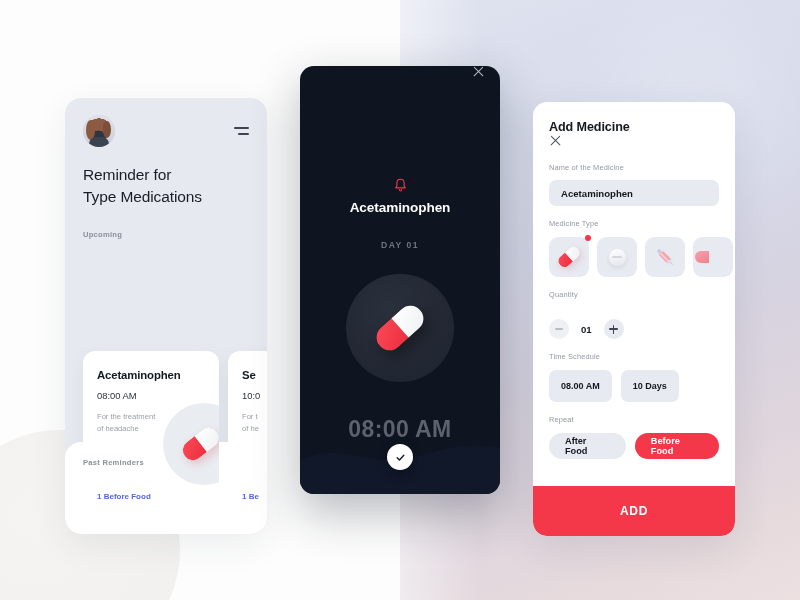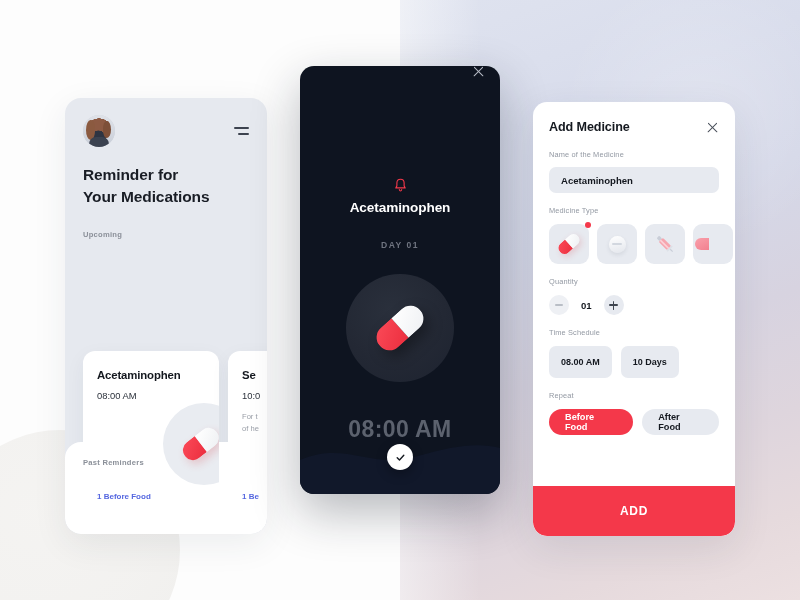--- a/index.html
+++ b/index.html
@@ -104,21 +104,21 @@
   .hamburger {
     width: 16px; display: flex; flex-direction: column; gap: 4px; align-items: flex-end;
     cursor: pointer;
   }
   .hamburger i { display: block; height: 1.6px; background: #3d434f; border-radius: 1px; }
   .hamburger i:nth-child(1) { width: 15px; }
   .hamburger i:nth-child(2) { width: 11px; }
 
   .pl-title {
     margin-top: 16px;
-    font-size: 15.5px; font-weight: 700; color: #191d25;
+    font-size: 15.5px; font-weight: 400; color: #191d25;
     line-height: 1.42; letter-spacing: -0.1px;
   }
   .pl-section-label {
     margin-top: 22px;
     font-size: 7.6px; font-weight: 600; color: #8b9099;
     letter-spacing: .25px;
   }
 
   
   .card-rail {
@@ -301,21 +301,21 @@
     position: absolute;
     left: 533px; top: 102px;
     width: 202px; height: 434px;
     background: #ffffff;
     border-radius: 14px;
     overflow: hidden;
     box-shadow: 0 12px 38px rgba(40,48,70,0.10);
   }
   .pr-inner { padding: 18px 16px 0 16px; }
   .pr-head {
-    display: flex; align-items: center; justify-content: space-between;
+    display: flex; justify-content: space-between; flex-direction: column;
   }
   .pr-title { font-size: 12.6px; font-weight: 700; color: #14181f; letter-spacing: -0.1px; }
   .pr-close { position: relative; width: 13px; height: 13px; cursor: pointer; }
   .pr-close:before, .pr-close:after {
     content: ""; position: absolute; left: 0; top: 6px;
     width: 13px; height: 1.4px; background: #4a505b; border-radius: 1px;
   }
   .pr-close:before { transform: rotate(45deg); }
   .pr-close:after  { transform: rotate(-45deg); }
 
@@ -371,21 +371,21 @@
     width: 26px; height: 26px; margin: -13px 0 0 -13px;
   }
   .mt-partial {
     position: absolute; left: 2px; top: 50%;
     width: 14px; height: 12px; margin-top: -6px;
     border-radius: 6px 0 0 6px;
     background: linear-gradient(150deg, #f9a0ab 0%, #f2808f 100%);
   }
 
   .qty-row {
-    margin-top: 9px;
+    margin-top: 20px;
     display: flex; align-items: center; gap: 12px;
   }
   .qty-btn {
     width: 20px; height: 20px; border-radius: 50%;
     display: flex; align-items: center; justify-content: center;
     cursor: pointer;
   }
   .qty-minus { background: #eef0f4; }
   .qty-plus  { background: #e7eaf0; }
   .qty-minus .h { width: 8px; height: 1.4px; background: #b9bec6; border-radius: 1px; }
@@ -455,39 +455,43 @@
           <div class="body"></div>
         </div>
         <div class="hamburger">
           <i></i>
           <i></i>
         </div>
       </div>
 
       <div class="pl-title">
         <div>Reminder for</div>
-        <div>Your Medications</div>
+        <div>Type Medications</div>
       </div>
 
       <div class="pl-section-label">Upcoming</div>
     </div>
 
     <div class="card-rail">
 
       <div class="med-card">
         <div class="mc-pillwrap">
           <div class="mc-pill">
             <div class="pill-shape">
               <div class="half-a"></div>
               <div class="half-b"></div>
             </div>
           </div>
         </div>
         <div class="mc-name">Acetaminophen</div>
         <div class="mc-time">08:00 AM</div>
+        <div class="mc-desc">
+          <div>For the treatment</div>
+          <div>of headache</div>
+        </div>
         <div class="mc-link">1 Before Food</div>
       </div>
 
       <div class="med-card">
         <div class="mc-name">Se</div>
         <div class="mc-time">10:0</div>
         <div class="mc-desc">
           <div>For t</div>
           <div>of he</div>
         </div>
@@ -604,22 +608,22 @@
         <div class="fld-label">Time Schedule</div>
         <div class="chip-row">
           <div class="chip">08.00 AM</div>
           <div class="chip">10 Days</div>
         </div>
       </div>
 
       <div class="mt-18">
         <div class="fld-label">Repeat</div>
         <div class="chip-row">
+          <div class="pill-chip idle">After Food</div>
           <div class="pill-chip active">Before Food</div>
-          <div class="pill-chip idle">After Food</div>
         </div>
       </div>
 
     </div>
 
     <button class="add-btn">ADD</button>
   </div>
 
 </div>
 

